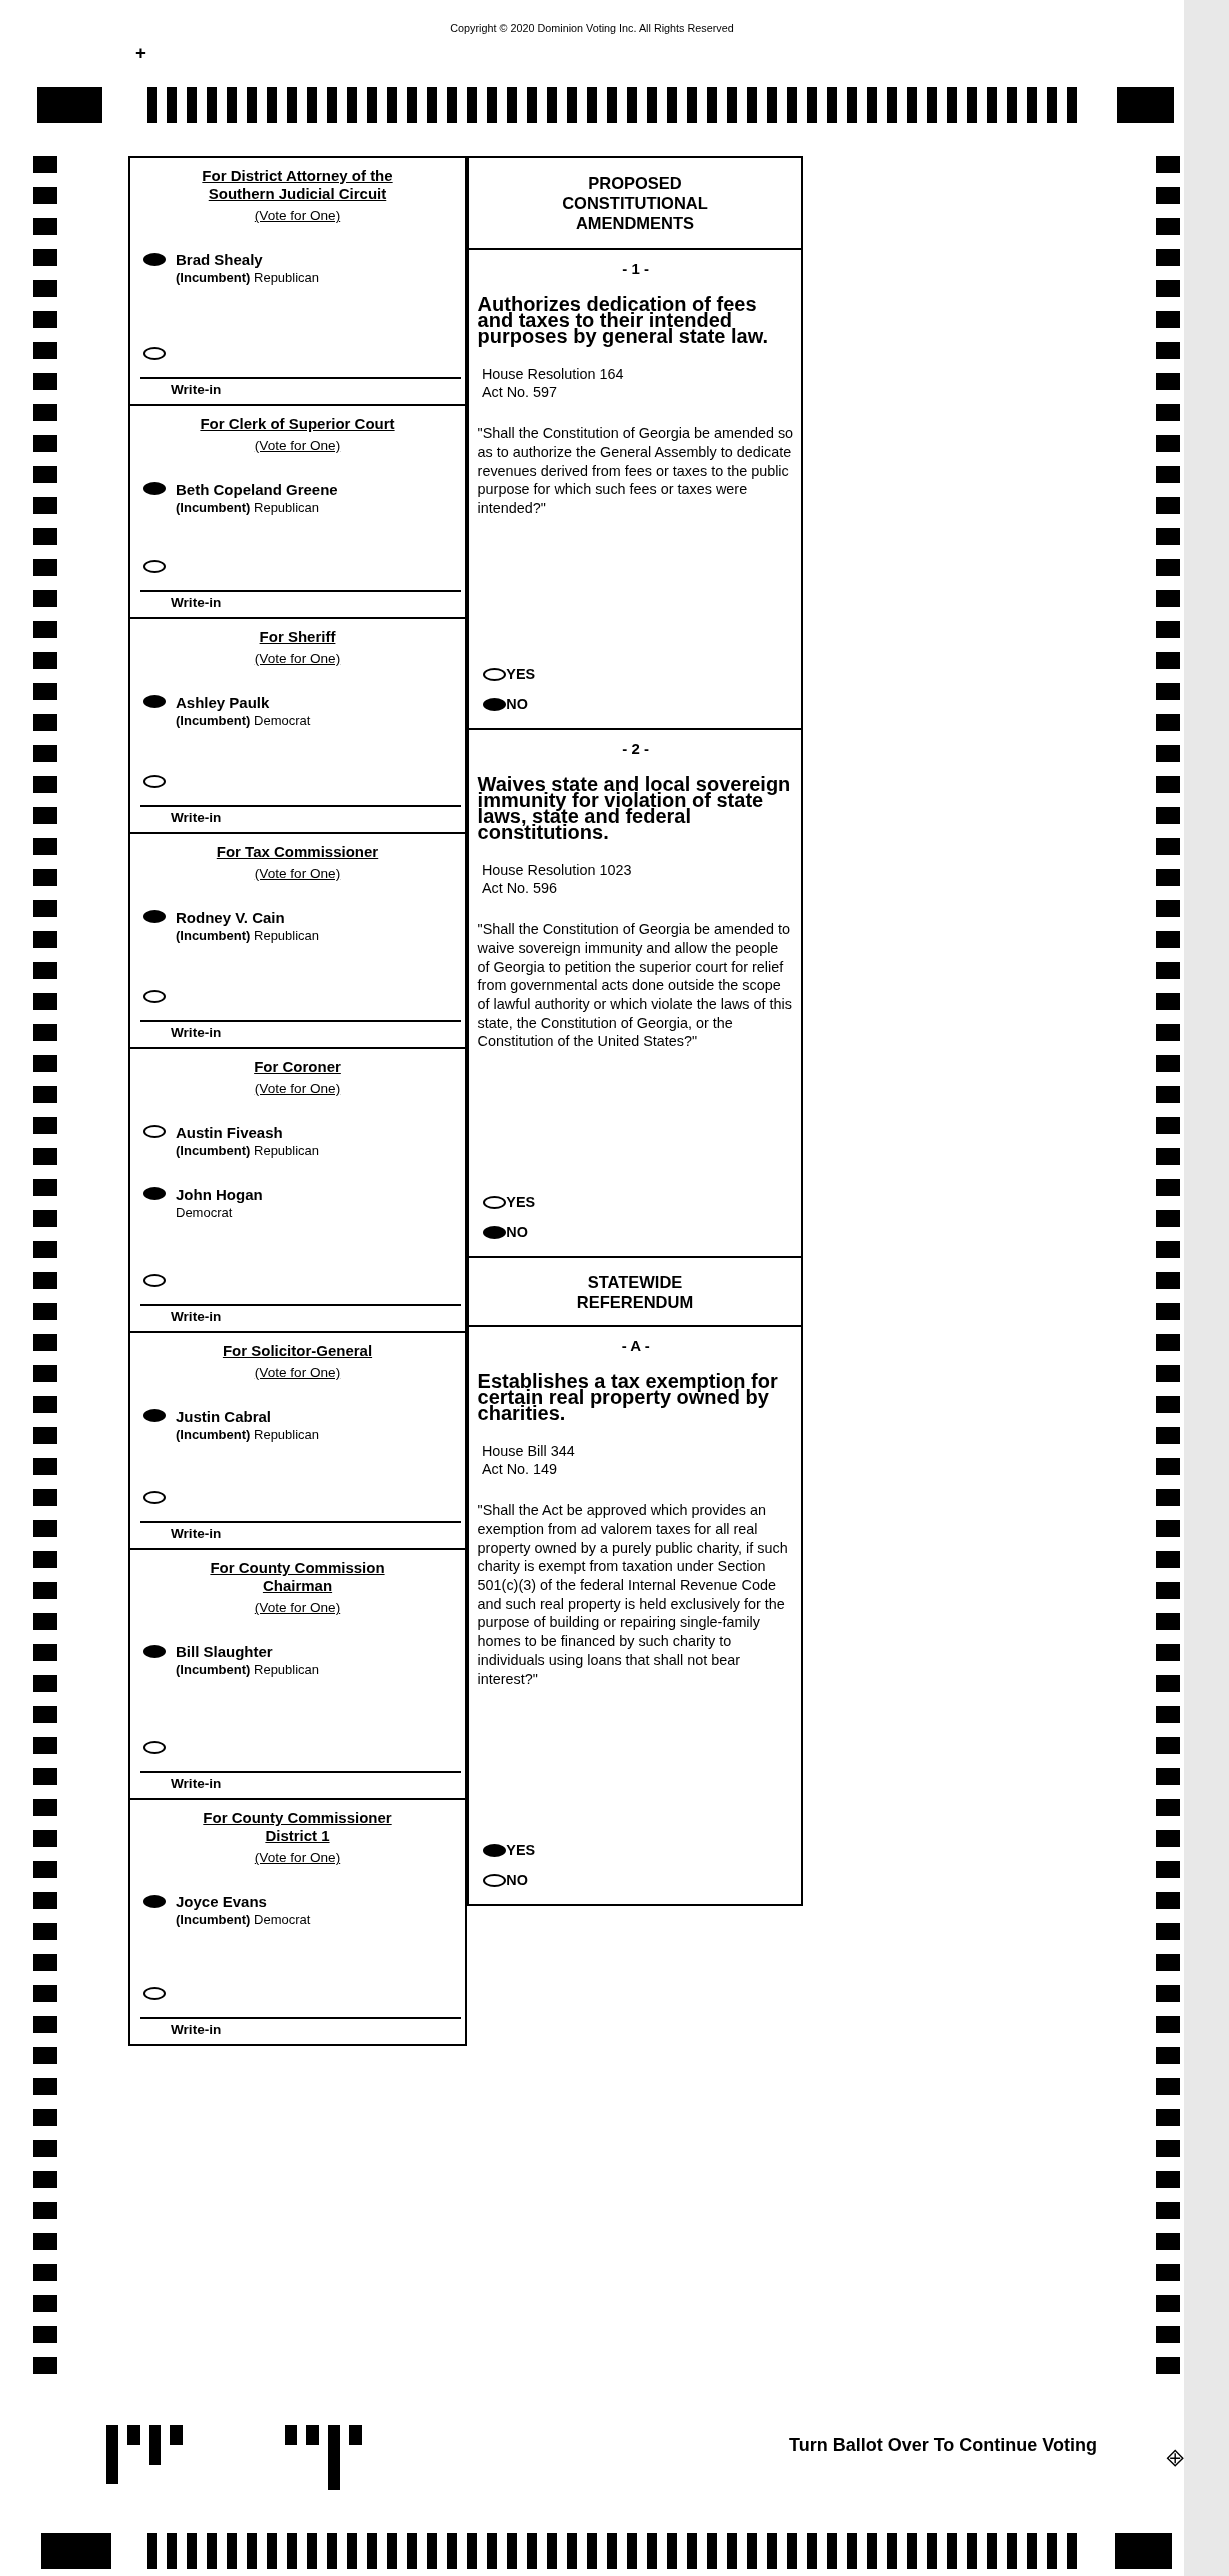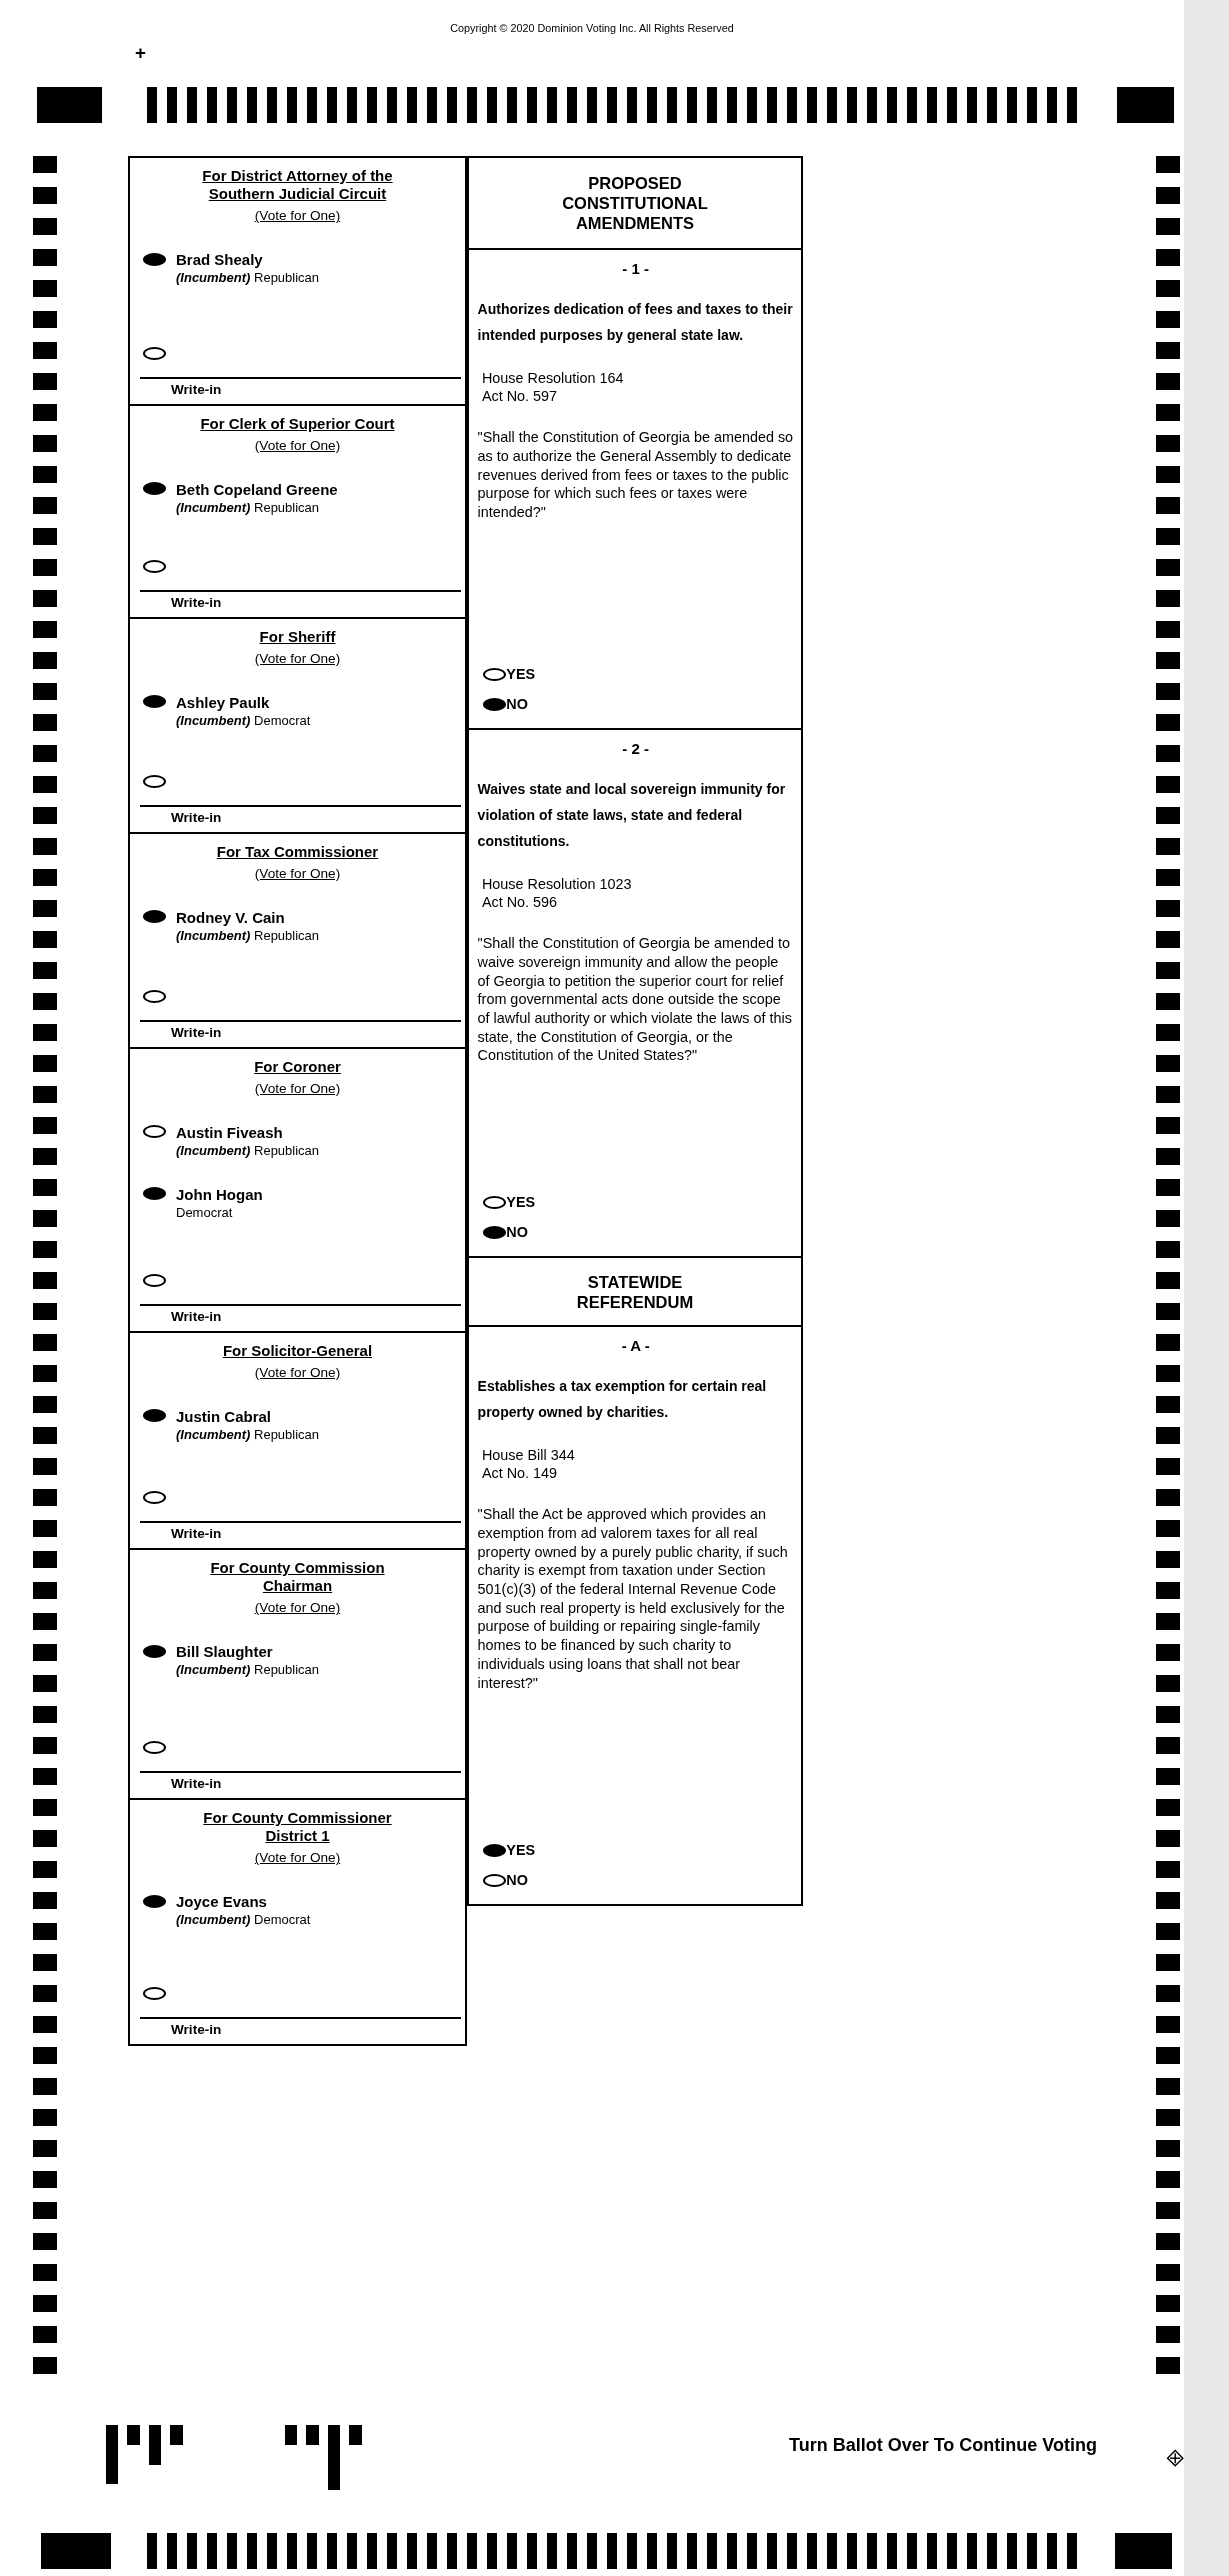--- a/index.html
+++ b/index.html
@@ -30,37 +30,37 @@
 
   
   .contest { display:flex; flex-direction:column; box-sizing:border-box; }
   .contest + .contest { border-top:2.2px solid #000; }
   .c-head { padding:8.6px 5.7px 0 5.7px; text-align:center;text-decoration:underline; }
   .c-title { font-weight:bold; font-size:15px; line-height:18.7px; white-space:pre-line; }
   .c-vote { font-size:13.6px; margin-top:4.3px; }
   .cand { display:flex; gap:10px; padding-left:13px; margin-top:28px; align-items:flex-start; }
   .cand-name { font-weight:bold; font-size:15px; display:block; }
   .cand-detail { font-size:13px; display:block; margin-top:2.2px; }
-  .cand-detail b { font-weight:bold;font-style:italic; }
+  .cand-detail b { font-weight:bold; }
   .oval { display:inline-block; width:23px; height:13px; border:2.2px solid #000;
           border-radius:50%; flex:none; margin-top:1.4px; background:#fff; box-sizing:border-box; }
   .oval.filled { background:#000; }
   .writein-wrap { margin-top:auto; }
   .writein-wrap .cand { margin-top:13px; }
   .wline { border-bottom:2.2px solid #000; margin:17px 3.6px 0 10px; }
   .wlabel { font-weight:bold; font-size:13.6px; margin:2.9px 0 7.2px 41px; }
 
   
   .sec { box-sizing:border-box; }
   .sec + .sec { border-top:2.2px solid #000; }
   .m-header { text-align:center; font-weight:bold; font-size:16.5px; line-height:20px;
               white-space:pre-line; display:flex; align-items:center; justify-content:center; }
   .measure { display:flex; flex-direction:column; padding:0 7.2px 16px 8.6px; }
   .m-num { text-align:center; font-weight:bold; font-size:15px; margin-top:10px; }
-  .m-summary { font-weight:bold; font-size:14px; line-height:26px; margin-top:18.7px; }
+  .m-summary { font-weight:bold; font-size:20px; line-height:16px; margin-top:18.7px; }
   .m-ref { font-size:14.4px; line-height:18px; margin-top:21.5px; padding-left:4.3px; }
   .m-question { font-size:14.4px; line-height:18.7px; margin-top:23px; }
   .options { margin-top:auto; padding-top:24.4px; }
   .opt { display:flex; align-items:center; margin-top:14.4px; padding-left:5.7px; }
   .opt-label { font-weight:bold; font-size:14.4px; }
 
   
   .code-marks { position:absolute; left:106px; top:2425px; display:flex; align-items:flex-start; }
   .code-marks i { display:block; width:12.2px; background:#000; margin-right:9.3px; }
   .code-marks i.gap { background:transparent; width:93px; margin-right:0; }

